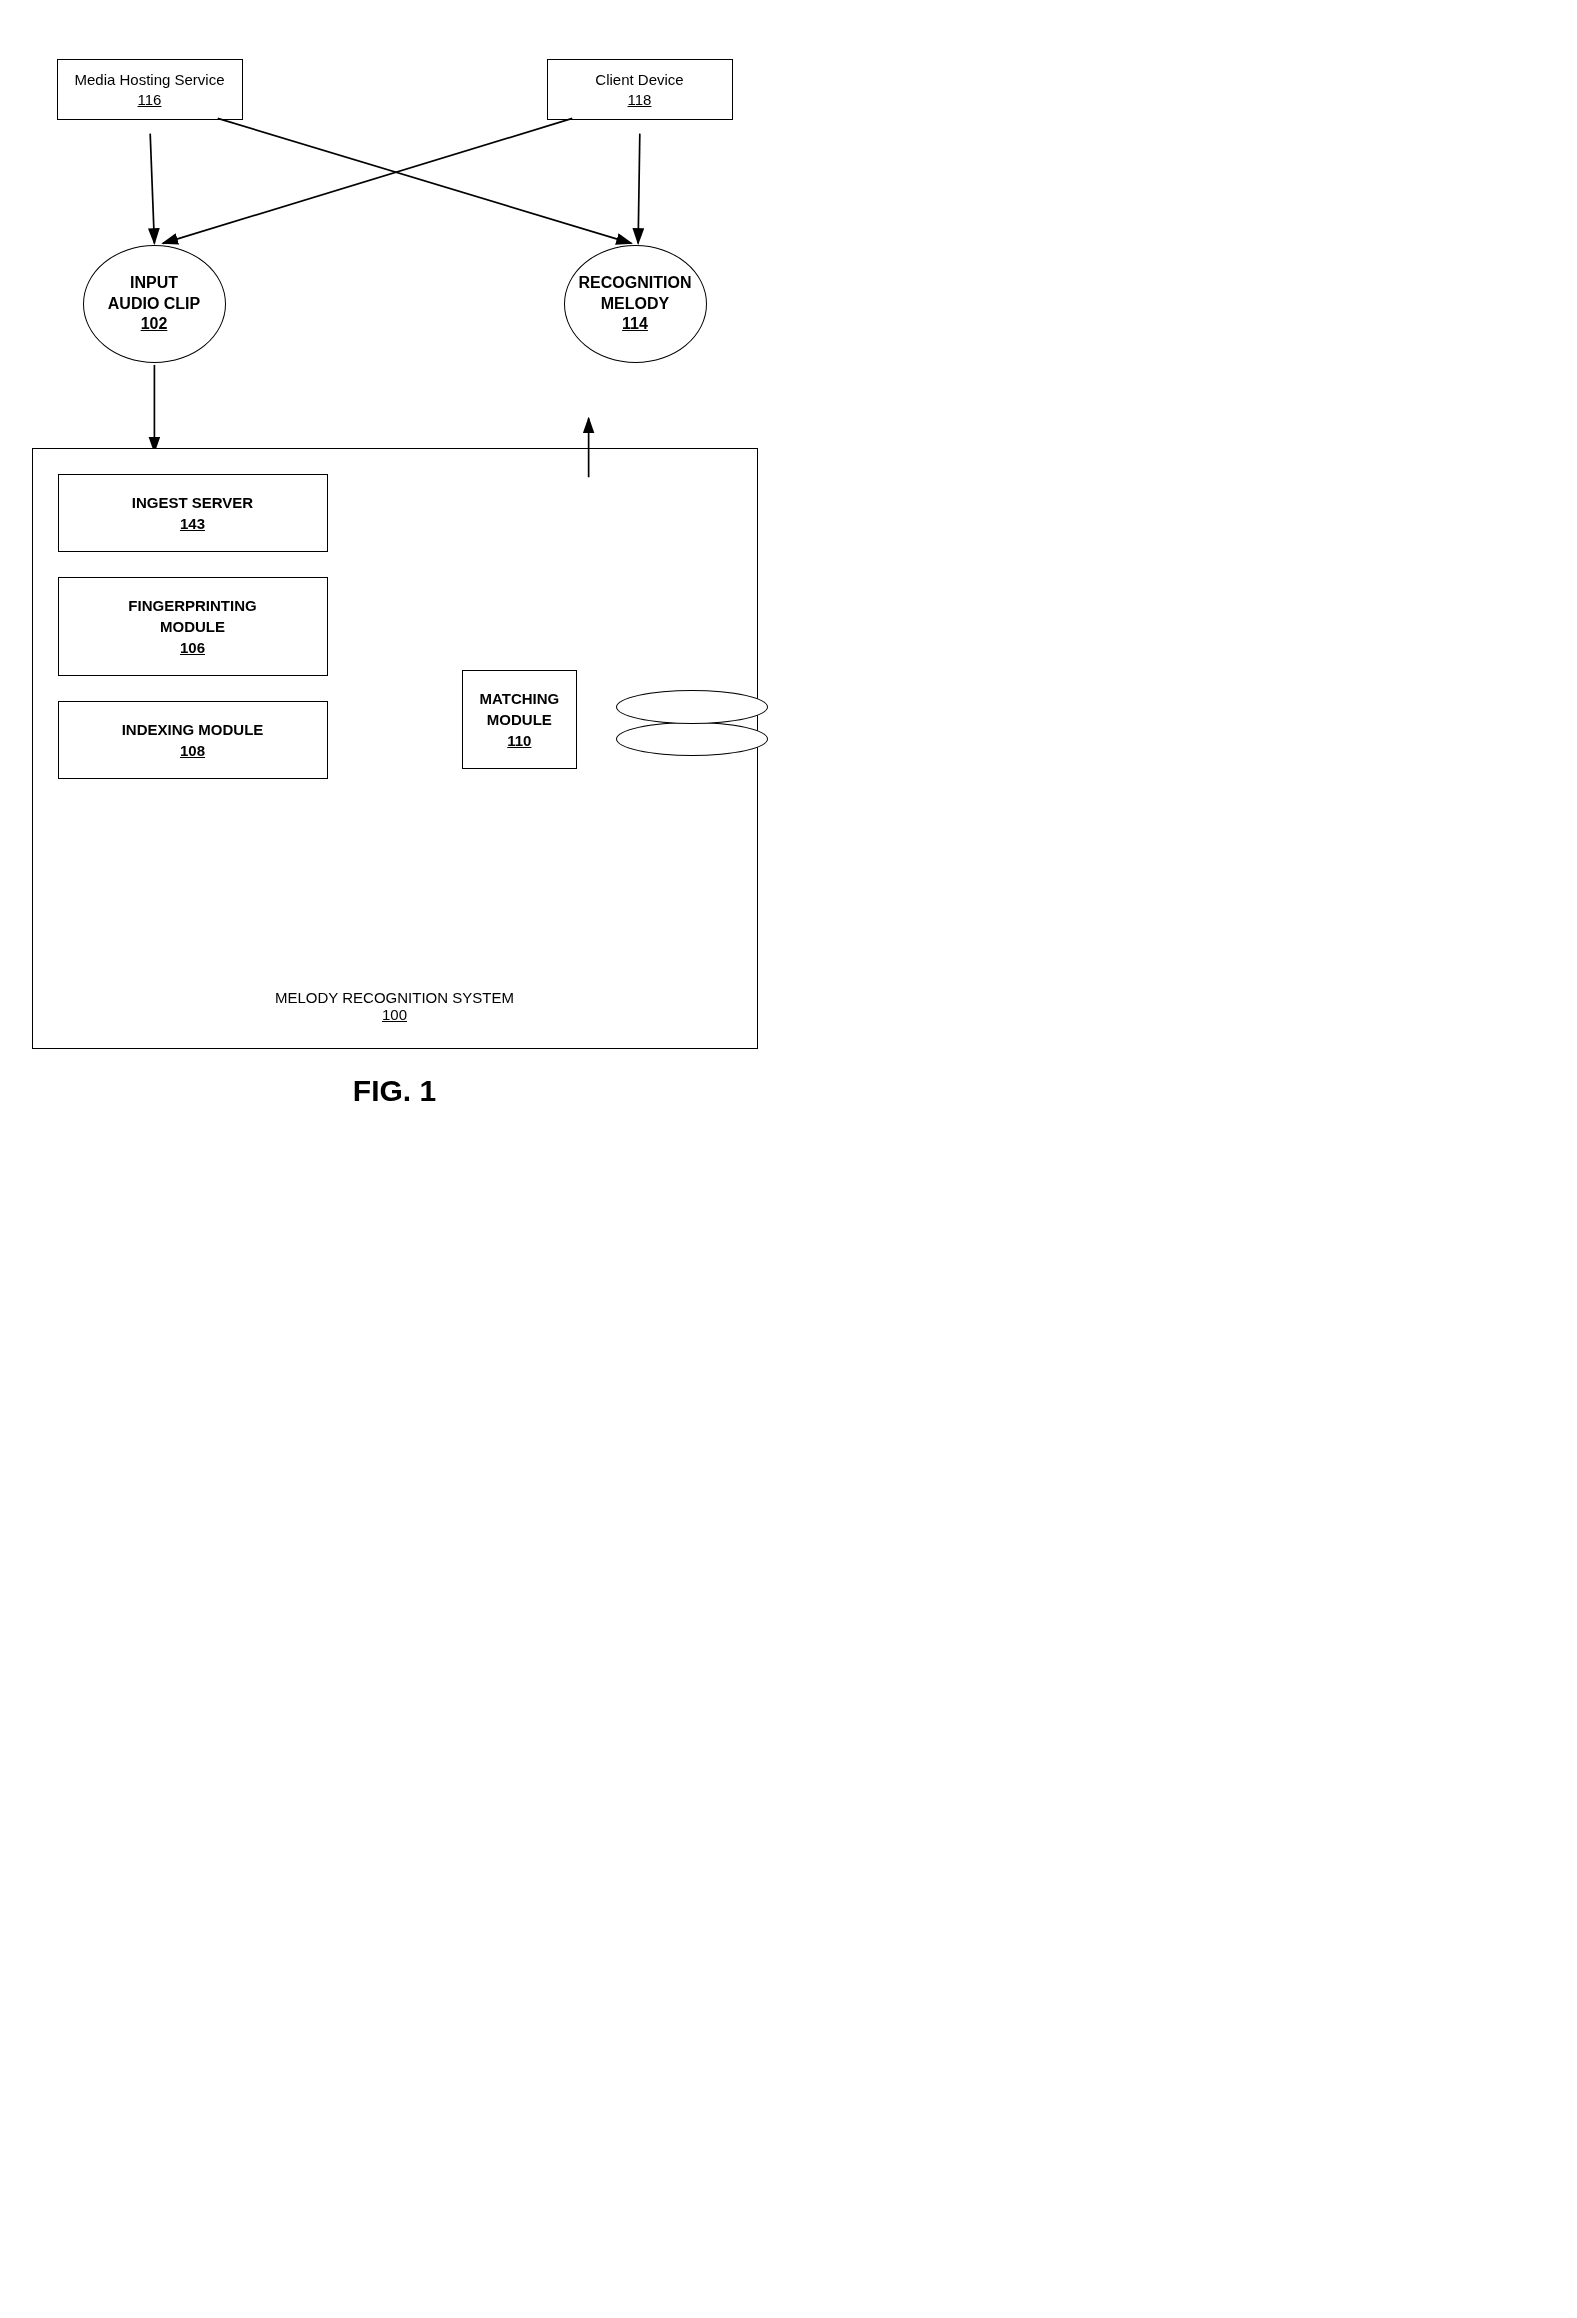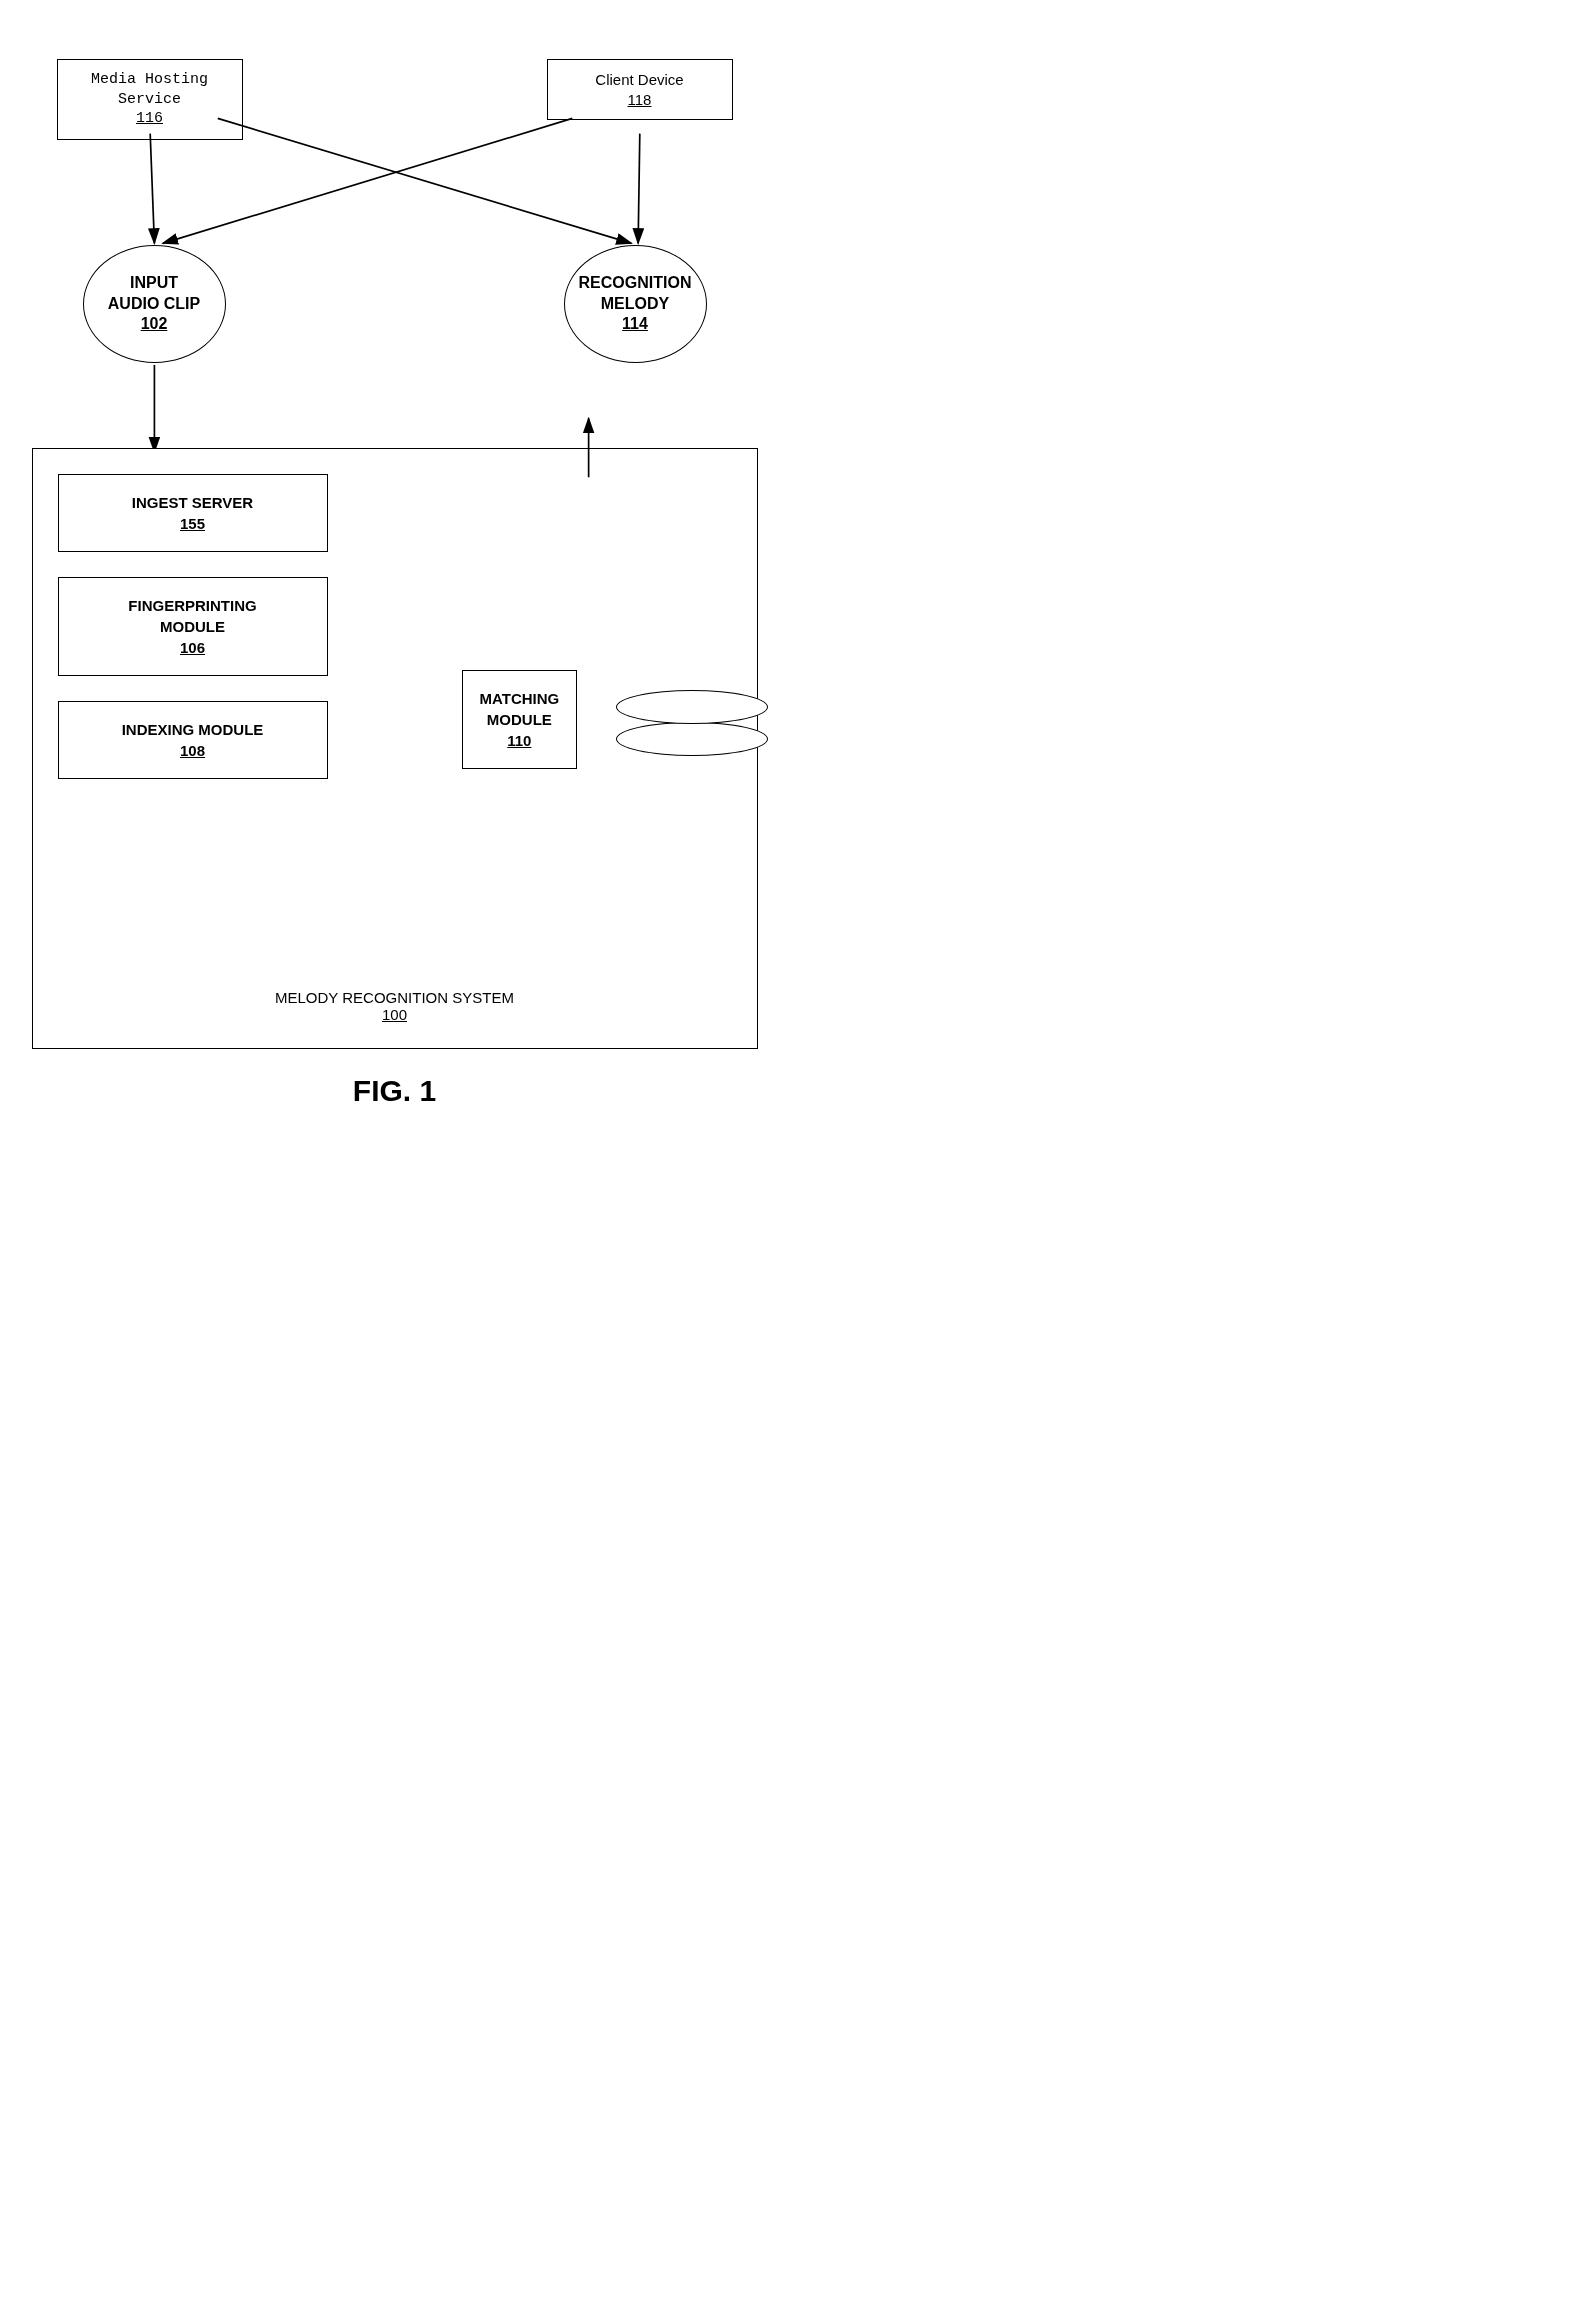--- a/index.html
+++ b/index.html
@@ -30,21 +30,20 @@
       font-size: 15px;
       line-height: 1.3;
     }
 
     .box-underline {
       text-decoration: underline;
     }
 
     .media-hosting-box {
       width: 186px;
-      font-family: Liberation Mono, monospace;
     }
 
     .client-device-box {
       width: 186px;
     }
 
     .ellipse {
       border: 1.7px solid #000;
       border-radius: 50%;
       width: 143px;
@@ -236,21 +235,21 @@
       </defs>
 
       <line x1="660" y1="75" x2="660" y2="5" stroke="#000" stroke-width="2" marker-end="url(#arrowhead2)"></line>
     </svg>
 
     <div class="system-inner">
 
       <div class="left-column">
         <div class="inner-box">
           <div>INGEST SERVER</div>
-          <div class="box-underline">155</div>
+          <div class="box-underline">143</div>
         </div>
 
         <div class="inner-box">
           <div>FINGERPRINTING</div>
           <div>MODULE</div>
           <div class="box-underline">106</div>
         </div>
 
         <div class="inner-box">
           <div>INDEXING MODULE</div>

